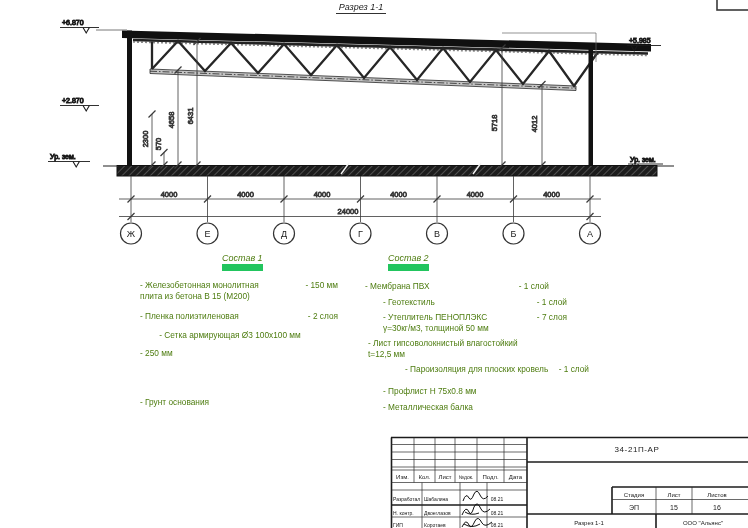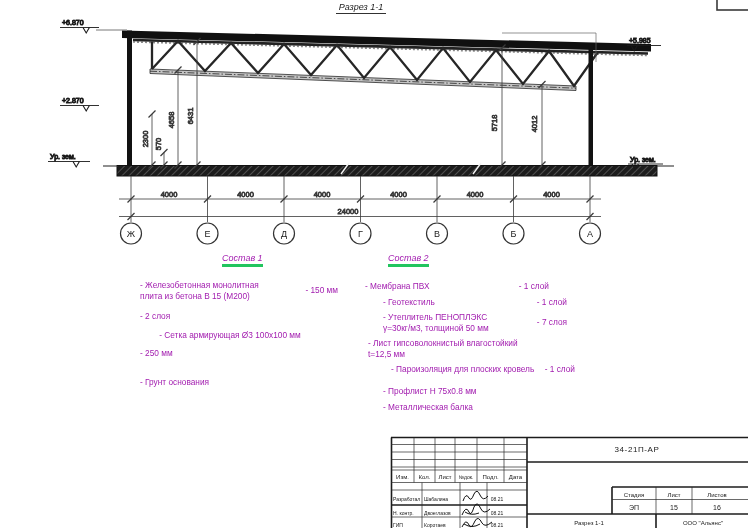--- a/index.html
+++ b/index.html
@@ -1,31 +1,31 @@
 <!DOCTYPE html>
 <html><head>
 <meta charset="utf-8">
 <style>
   html,body{margin:0;padding:0;background:#fff;}
   #canvas{position:relative;width:748px;height:528px;background:#ffffff;overflow:hidden;
-          font-family:"Liberation Sans",sans-serif;color:#a21caf;}
+          font-family:"Liberation Sans",sans-serif;color:#4d7c0f;}
   svg{position:absolute;left:0;top:0;}
   svg text{fill:#1a1a1a;font-family:"Liberation Sans",sans-serif;}
   .dimtxt{font-size:7.5px;}
   .axtxt{font-size:9px;}
   .elevtxt{font-size:7px;}
   .sectitle{font-size:9px;font-style:italic;}
   .stamp-s{font-size:6px;}
   .stamp-xs{font-size:5px;}
   .stamp-m{font-size:7px;}
   .stamp-doc{font-size:8px;letter-spacing:0.6px;}
   .htxt{position:absolute;font-size:8.3px;line-height:10.5px;}
-  .listtitle{position:absolute;font-size:9px;font-style:italic;border-bottom:3px solid #22c55e;padding-bottom:1px;}
+  .listtitle{position:absolute;font-size:9px;font-style:italic;border-bottom:7px solid #22c55e;padding-bottom:1px;}
   .li{position:absolute;display:flex;justify-content:space-between;align-items:flex-start;}
-  .li.vend{align-items:center;gap:39px;}
+  .li.vend{align-items:flex-start;gap:39px;}
   .li .nm{display:inline-block;}
   .li .vl{white-space:nowrap;}
 </style>
 </head>
 <body>
 
 <div id="canvas">
 
 <svg width="748" height="528" viewBox="0 0 748 528">
   <defs>
@@ -250,52 +250,53 @@
     <text class="stamp-s" x="703" y="524.5" text-anchor="middle">ООО "Альянс"</text>
   </g>
 </svg>
 
 <div class="listtitle" style="left:222px;top:253px;">Состав 1</div>
 <div class="li vend htxt" style="left:140px;top:280px;width:198px;">
   <span class="nm" style="width:162px;">- Железобетонная  монолитная плита из бетона В 15 (М200)</span>
   <span class="vl">- 150 мм</span>
 </div>
 <div class="li htxt" style="left:140px;top:311px;width:198px;">
+  <span class="nm" style="width:162px;">- Пленка полиэтиленовая</span>
   <span class="vl">- 2 слоя</span>
 </div>
 <div class="li htxt" style="left:140px;top:330px;width:198px;text-align:center;">
   <span class="nm" style="width:180px;">- Сетка армирующая Ø3 100х100 мм</span>
   <span class="vl"></span>
 </div>
 <div class="li vend htxt" style="left:140px;top:348px;width:198px;">
   <span class="vl">- 250 мм</span>
 </div>
 <div class="li htxt" style="left:140px;top:377px;width:198px;">
-  <span class="nm" style="width:180px;">- Грунт основания</span>
+  <span class="nm" style="width:180px;margin-top:20px;">- Грунт основания</span>
   <span class="vl"></span>
 </div>
 
 <div class="listtitle" style="left:388px;top:253px;">Состав 2</div>
 <div class="li htxt" style="left:365px;top:281px;width:184px;">
   <span class="nm" style="width:148px;">- Мембрана ПВХ</span>
   <span class="vl">- 1 слой</span>
 </div>
 <div class="li htxt" style="left:383px;top:296.5px;width:184px;">
   <span class="nm" style="width:148px;">- Геотекстиль</span>
   <span class="vl">- 1 слой</span>
 </div>
 <div class="li vend htxt" style="left:383px;top:312px;width:184px;">
   <span class="nm" style="width:148px;">- Утеплитель ПЕНОПЛЭКС γ=30кг/м3, толщиной 50 мм</span>
   <span class="vl">- 7 слоя</span>
 </div>
 <div class="li htxt" style="left:368px;top:338px;width:184px;">
   <span class="nm" style="width:160px;">- Лист гипсоволокнистый влагостойкий t=12,5 мм</span>
   <span class="vl"></span>
 </div>
-<div class="li htxt" style="left:391px;top:363.5px;width:184px;align-items:flex-end;">
+<div class="li htxt" style="left:405px;top:363.5px;width:184px;align-items:flex-end;">
   <span class="nm" style="width:148px;">- Пароизоляция для плоских кровель</span>
   <span class="vl">- 1 слой</span>
 </div>
 <div class="li htxt" style="left:383px;top:386px;width:184px;">
   <span class="nm" style="width:160px;">- Профлист Н 75х0.8 мм</span>
   <span class="vl"></span>
 </div>
 <div class="li htxt" style="left:383px;top:401.5px;width:184px;">
   <span class="nm" style="width:160px;">- Металлическая балка</span>
   <span class="vl"></span>

